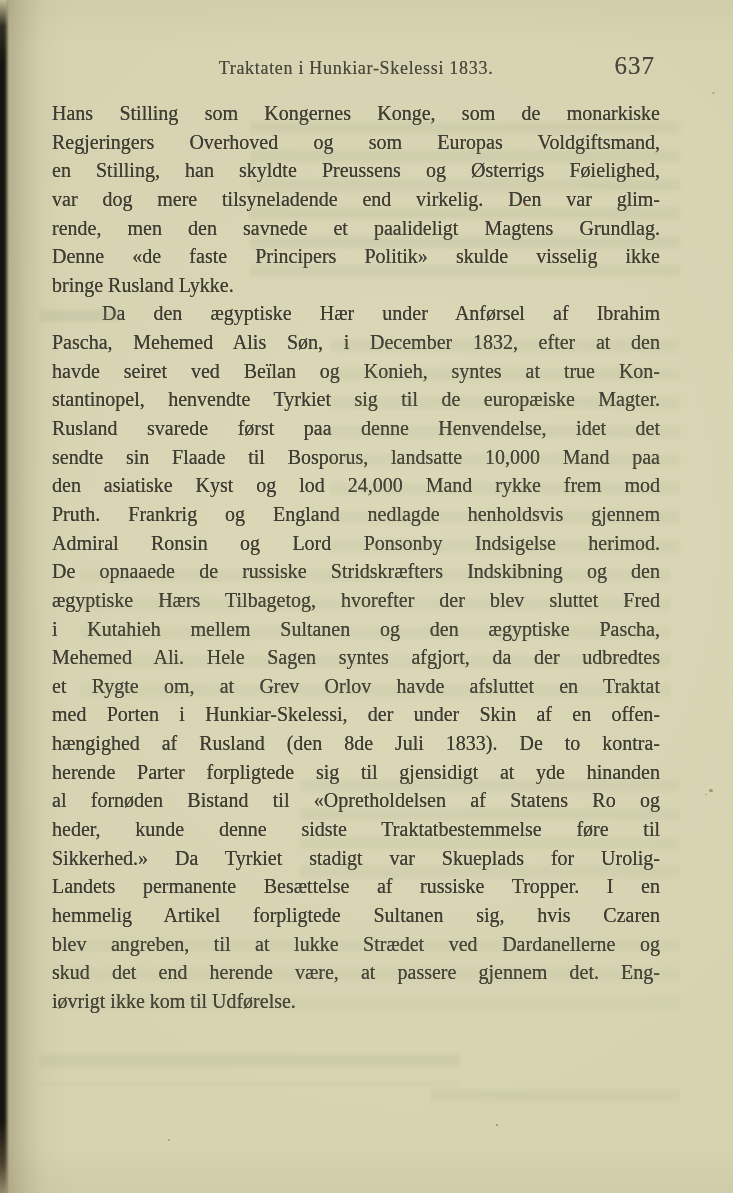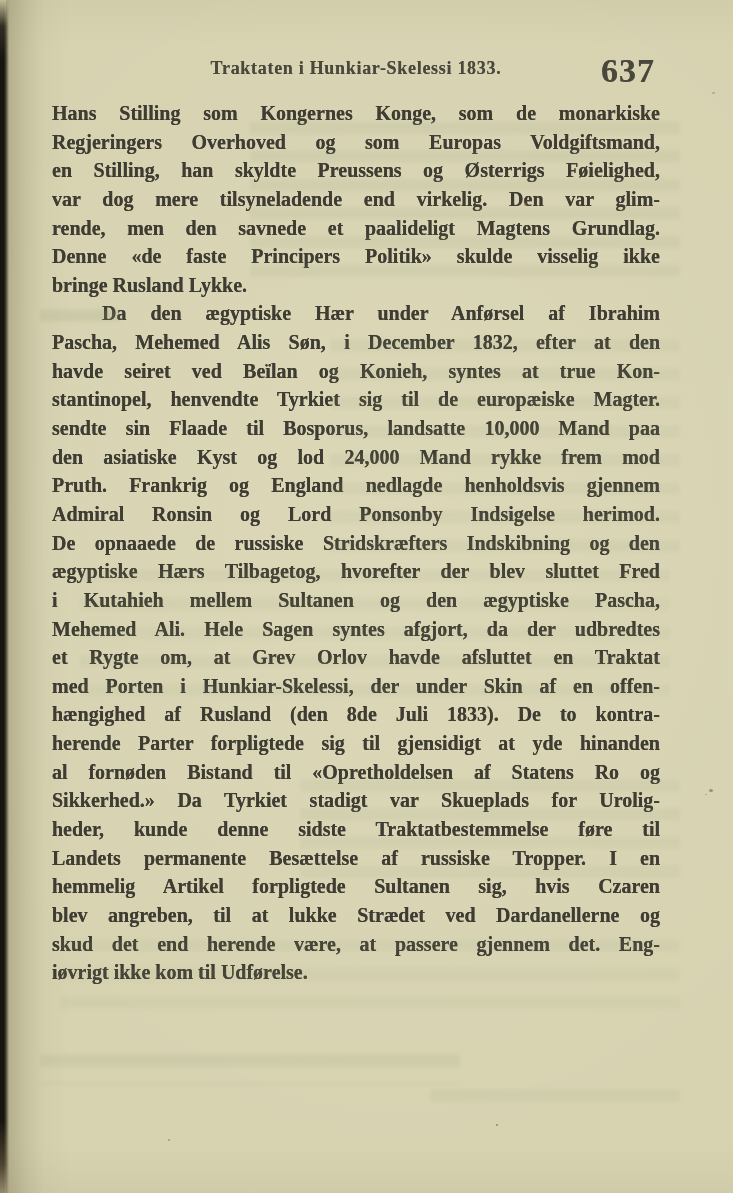--- a/index.html
+++ b/index.html
@@ -17,21 +17,20 @@
     overflow:hidden;
     position:relative;
   }
   .page{
     position:absolute;inset:0;
     background:
       radial-gradient(ellipse 120% 90% at 55% 45%, rgba(255,255,245,0.10), rgba(0,0,0,0) 60%),
       linear-gradient(90deg, rgba(120,110,70,0.18) 0px, rgba(120,110,70,0.07) 30px, rgba(0,0,0,0) 70px),
       linear-gradient(180deg, rgba(140,130,90,0.08) 0%, rgba(0,0,0,0) 4%, rgba(0,0,0,0) 96%, rgba(140,130,90,0.10) 100%),
       var(--paper);
-    font-weight: bold;
   }
   
   .binding-edge{
     position:absolute;left:0;top:0;bottom:0;width:9px;
     background:
       linear-gradient(180deg,
         rgba(23,21,15,0) 0px, rgba(23,21,15,0.85) 26px,
         #17150f 60px, #17150f 1120px,
         #4d4330 1165px, rgba(111,96,71,0.55) 1193px);
     -webkit-mask:linear-gradient(90deg,#000 0 4px,rgba(0,0,0,0.75) 6px,rgba(0,0,0,0) 9px);
@@ -44,21 +43,21 @@
   .header-row{position:absolute;top:0;left:0;right:0;height:90px;}
   .running-title{
     position:absolute;left:52px;width:608px;top:58px;
     text-align:center;
     font-size:18px;letter-spacing:0.7px;
     color:var(--header-ink);
     text-shadow:0 0 0.6px rgba(70,68,55,0.7);
   }
   .page-number{
     position:absolute;top:52px;right:78px;
-    font-size:34px;letter-spacing:1px;
+    font-size:25px;letter-spacing:1px;
     color:var(--header-ink);
     text-shadow:0 0 0.6px rgba(70,68,55,0.7);
   }
   .text-block{
     position:absolute;left:52px;top:99px;width:608px;
     font-size:20px;
     color:var(--ink);
     text-shadow:0 0 0.5px rgba(58,56,46,0.85);
   }
   .line{
@@ -116,35 +115,36 @@
         <div class="line">var dog mere tilsyneladende end virkelig.  Den var glim-</div>
         <div class="line">rende, men den savnede et paalideligt Magtens Grundlag.</div>
         <div class="line">Denne «de faste Principers Politik» skulde visselig ikke</div>
         <div class="line para-end">bringe Rusland Lykke.</div>
       </div>
       <div>
         <div class="line indent">Da den ægyptiske Hær under Anførsel af Ibrahim</div>
         <div class="line">Pascha, Mehemed Alis Søn, i December 1832, efter at den</div>
         <div class="line">havde seiret ved Beïlan og Konieh, syntes at true Kon-</div>
         <div class="line">stantinopel, henvendte Tyrkiet sig til de europæiske Magter.</div>
+        <div class="line">Rusland svarede først paa denne Henvendelse, idet det</div>
         <div class="line">sendte sin Flaade til Bosporus, landsatte 10,000 Mand paa</div>
         <div class="line">den asiatiske Kyst og lod 24,000 Mand rykke frem mod</div>
         <div class="line">Pruth.  Frankrig og England nedlagde henholdsvis gjennem</div>
         <div class="line">Admiral Ronsin og Lord Ponsonby Indsigelse herimod.</div>
         <div class="line">De opnaaede de russiske Stridskræfters Indskibning og den</div>
         <div class="line">ægyptiske Hærs Tilbagetog, hvorefter der blev sluttet Fred</div>
         <div class="line">i Kutahieh mellem Sultanen og den ægyptiske Pascha,</div>
         <div class="line">Mehemed Ali.  Hele Sagen syntes afgjort, da der udbredtes</div>
         <div class="line">et Rygte om, at Grev Orlov havde afsluttet en Traktat</div>
         <div class="line">med Porten i Hunkiar-Skelessi, der under Skin af en offen-</div>
         <div class="line">hængighed af Rusland (den 8de Juli 1833).  De to kontra-</div>
         <div class="line">herende Parter forpligtede sig til gjensidigt at yde hinanden</div>
         <div class="line">al fornøden Bistand til «Opretholdelsen af Statens Ro og</div>
+        <div class="line">heder, kunde denne sidste Traktatbestemmelse føre til</div>
         <div class="line">Sikkerhed.»  Da Tyrkiet stadigt var Skueplads for Urolig-</div>
-        <div class="line">heder, kunde denne sidste Traktatbestemmelse føre til</div>
         <div class="line">Landets permanente Besættelse af russiske Tropper.  I en</div>
         <div class="line">hemmelig Artikel forpligtede Sultanen sig, hvis Czaren</div>
         <div class="line">blev angreben, til at lukke Strædet ved Dardanellerne og</div>
         <div class="line">skud det end herende være, at passere gjennem det.  Eng-</div>
         <div class="line para-end">iøvrigt ikke kom til Udførelse.</div>
       </div>
     </div>
 
   <div class="bleed b1"></div>
   <div class="bleed b2"></div>

